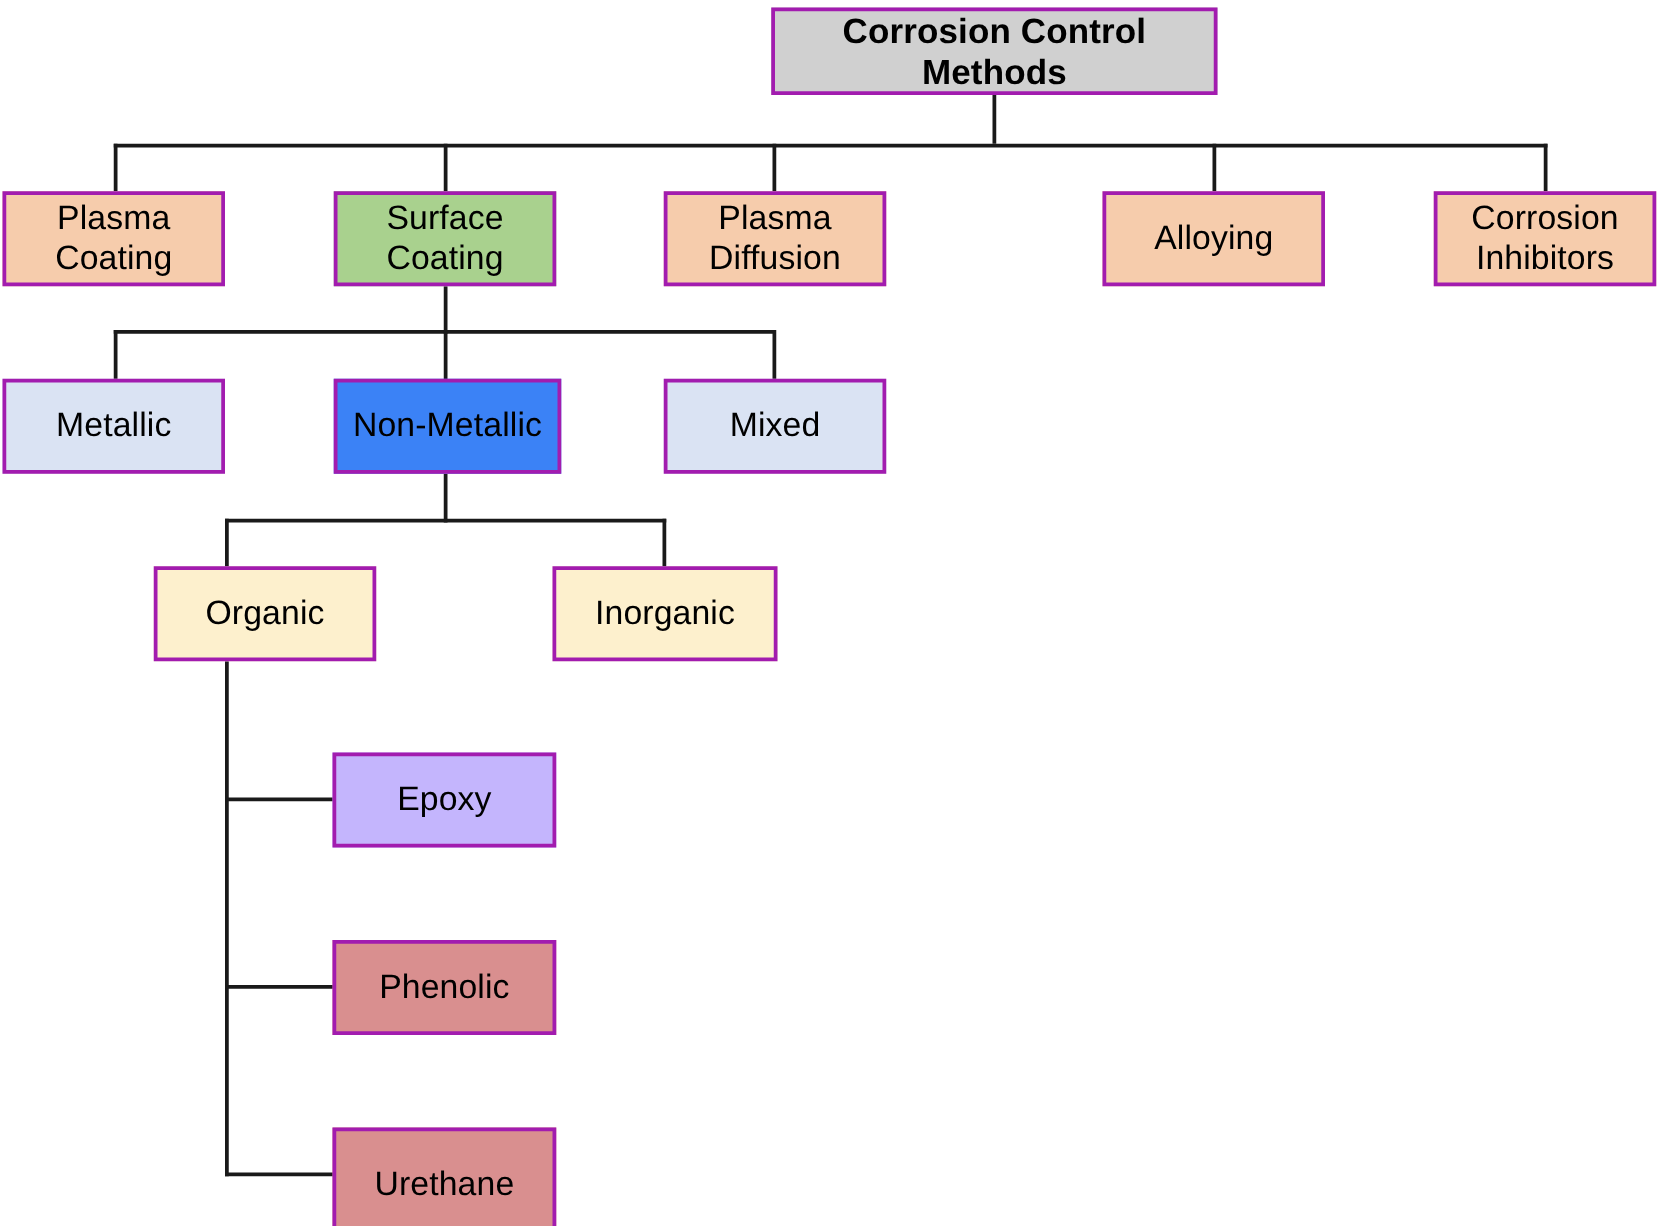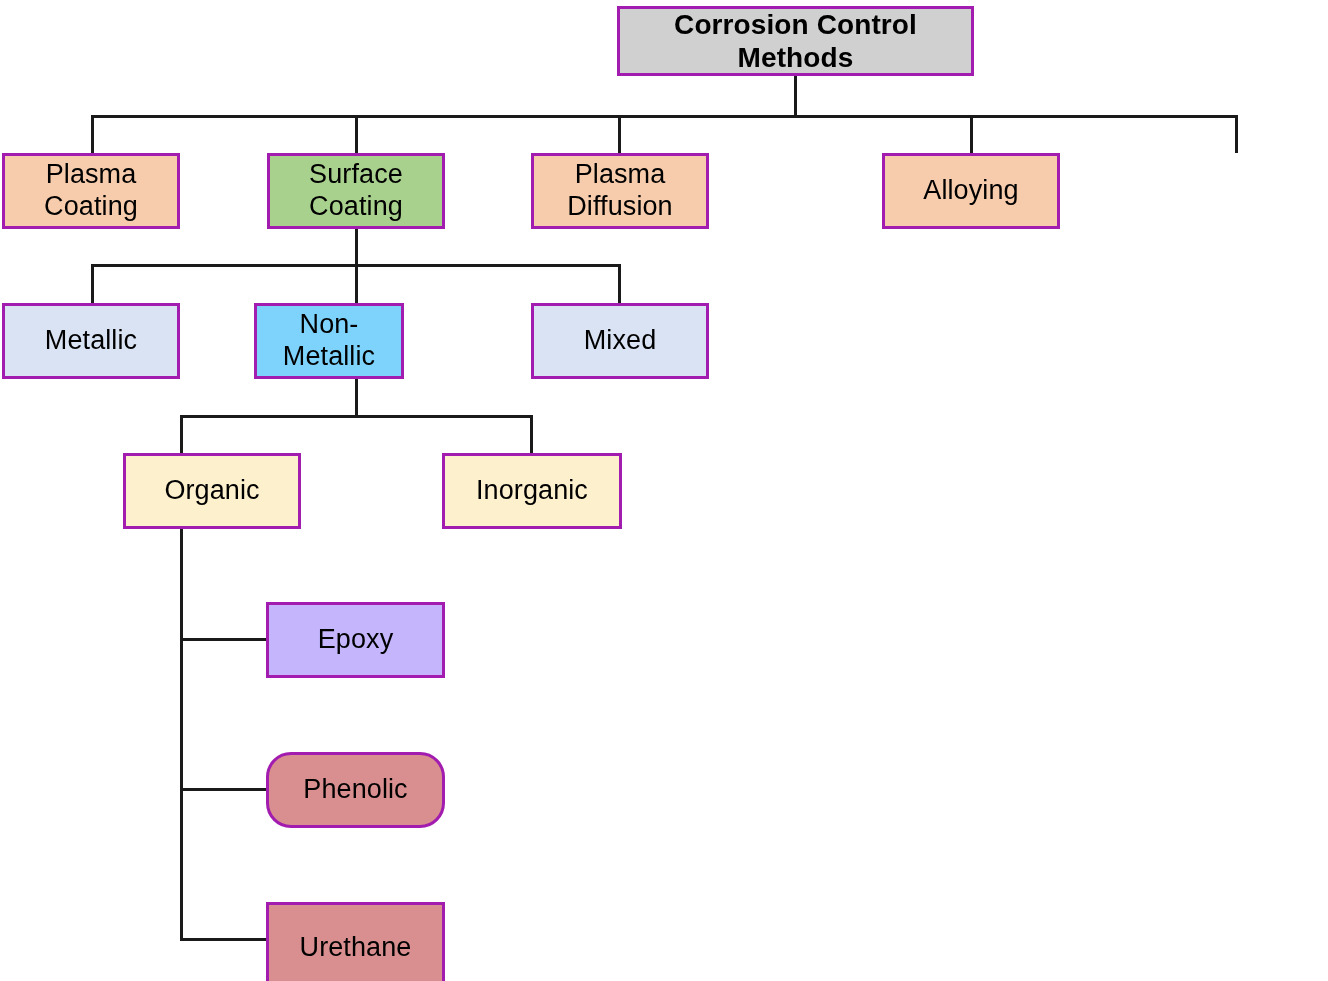--- a/index.html
+++ b/index.html
@@ -69,32 +69,34 @@
 Coating</div>
 
   <div class="node" style="left:267px; top:153px; width:178px; height:76px; background:#a9d18e;">Surface
 Coating</div>
 
   <div class="node" style="left:531px; top:153px; width:178px; height:76px; background:#f6ccac;">Plasma
 Diffusion</div>
 
   <div class="node" style="left:882px; top:153px; width:178px; height:76px; background:#f6ccac;">Alloying</div>
 
+  <div class="node" style="left:1147px; top:153px; width:178px; height:76px; background:#f6ccac;">Corrosion
+Inhibitors</div>
 
   <div class="conn v" style="left:355px; top:229px; height:38px;"></div>
 
   <div class="conn h" style="left:91px; top:264px; width:529px;"></div>
 
   <div class="conn v" style="left:91px; top:264px; height:40px;"></div>
   <div class="conn v" style="left:355px; top:264px; height:40px;"></div>
   <div class="conn v" style="left:618px; top:264px; height:40px;"></div>
 
   <div class="node" style="left:2px; top:303px; width:178px; height:76px; background:#dae3f3;">Metallic</div>
 
-  <div class="node" style="left:254px; top:303px; width:150px; height:76px; background:#7dd3fc;">Non-Metallic</div>
+  <div class="node" style="left:267px; top:303px; width:182px; height:76px; background:#3b82f6;">Non-Metallic</div>
 
   <div class="node" style="left:531px; top:303px; width:178px; height:76px; background:#dae3f3;">Mixed</div>
 
   <div class="conn v" style="left:355px; top:379px; height:39px;"></div>
 
   <div class="conn h" style="left:180px; top:415px; width:353px;"></div>
 
   <div class="conn v" style="left:180px; top:415px; height:39px;"></div>
   <div class="conn v" style="left:530px; top:415px; height:39px;"></div>
 
@@ -103,17 +105,17 @@
   <div class="node" style="left:442px; top:453px; width:180px; height:76px; background:#fdf0cd;">Inorganic</div>
 
   <div class="conn v" style="left:180px; top:529px; height:412px;"></div>
 
   <div class="conn h" style="left:180px; top:638px; width:89px;"></div>
   <div class="conn h" style="left:180px; top:788px; width:89px;"></div>
   <div class="conn h" style="left:180px; top:938px; width:89px;"></div>
 
   <div class="node" style="left:266px; top:602px; width:179px; height:76px; background:#c4b5fd;">Epoxy</div>
 
-  <div class="node" style="left:266px; top:752px; width:179px; height:76px; background:#d98f8f;border-radius:25px;">Phenolic</div>
+  <div class="node" style="left:266px; top:752px; width:179px; height:76px; background:#d98f8f;">Phenolic</div>
 
   <div class="node" style="left:266px; top:902px; width:179px; height:92px; background:#d98f8f;">Urethane</div>
 
 </div>
 
 </body></html>

